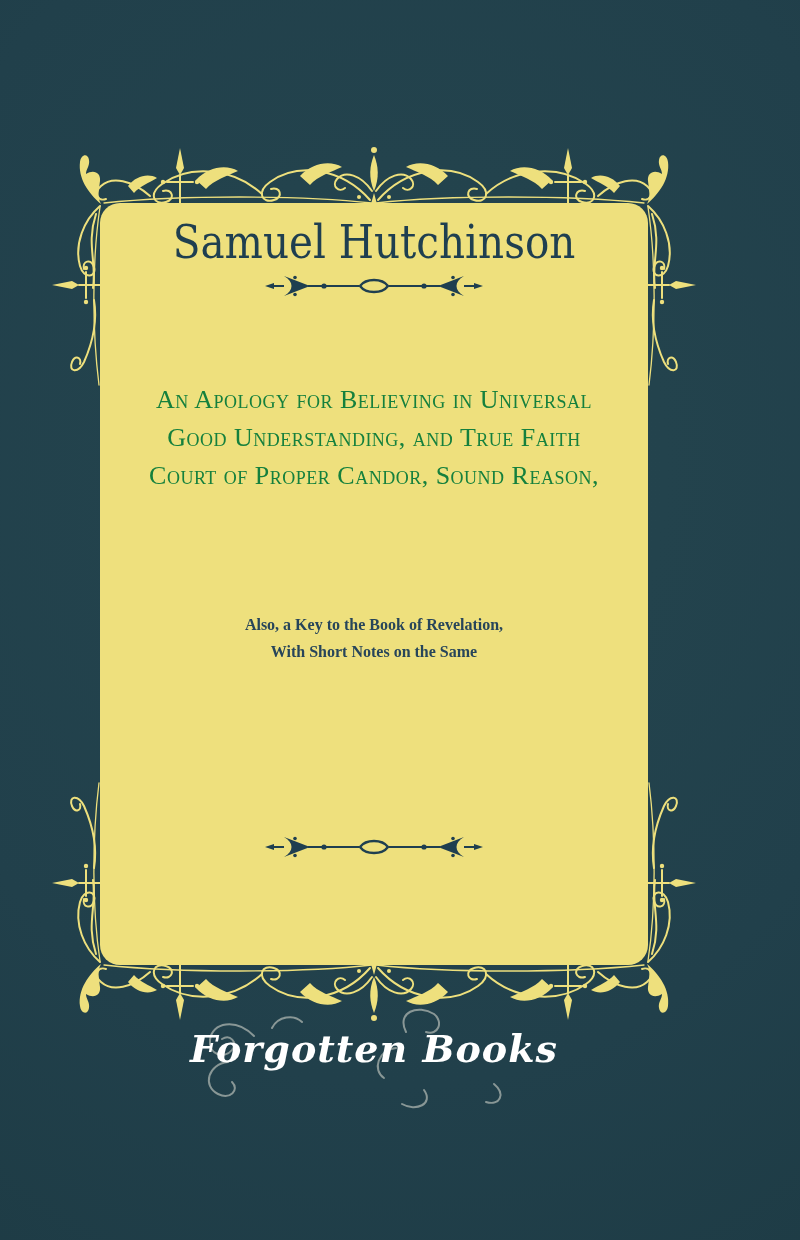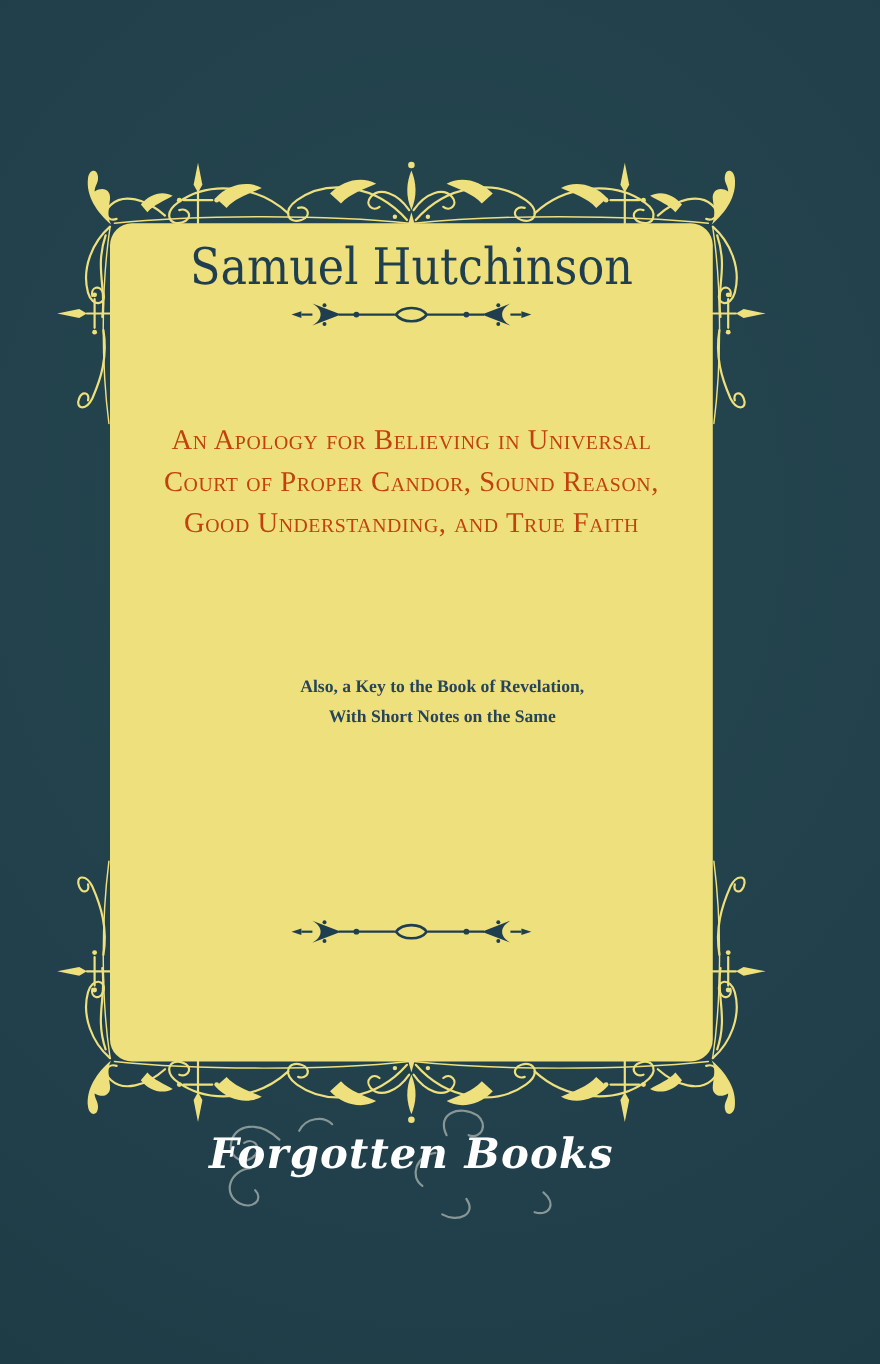--- a/index.html
+++ b/index.html
@@ -16,26 +16,26 @@
   .border-svg{position:absolute;left:0;top:0;z-index:3;pointer-events:none;}
   .author{
     position:absolute;top:2px;left:0;width:100%;height:74px;
     display:flex;align-items:center;justify-content:center;
     font-family:"DejaVu Serif", serif;font-size:46px;color:#1f3f50;
     transform:scaleX(.88);white-space:nowrap;
   }
   .title{
     position:absolute;top:178px;left:0;width:100%;text-align:center;
     font-variant:small-caps;font-size:26px;line-height:38px;
-    letter-spacing:.5px;color:#c2410c;z-index:2;
+    letter-spacing:.5px;color:#15803d;z-index:2;
   }
   .title span{display:block;}
   .subtitle{
     position:absolute;top:408px;left:0;width:100%;text-align:center;
-    font-weight:bold;font-size:16px;line-height:27px;color:#27455a;z-index:2;padding-left:28px;
+    font-weight:bold;font-size:16px;line-height:27px;color:#27455a;z-index:2;
   }
   .subtitle span{display:block;}
   .logo{
     position:absolute;left:144px;top:1006px;width:460px;height:104px;z-index:2;
   }
   .logo-svg{position:absolute;left:0;top:0;}
   .logo-text{
     position:absolute;left:0;top:20px;width:100%;text-align:center;
     color:#ffffff;font-family:"DejaVu Serif", serif;font-weight:bold;
     font-size:38px;letter-spacing:1px;white-space:nowrap;font-style:italic;
@@ -44,22 +44,22 @@
 </head>
 <body>
 
 <div class="stage">
 
   <div class="cover">
     <div class="author">Samuel Hutchinson</div>
 
     <div class="title">
       <span>An Apology for Believing in Universal</span>
+      <span>Good Understanding, and True Faith</span>
       <span>Court of Proper Candor, Sound Reason,</span>
-      <span>Good Understanding, and True Faith</span>
     </div>
 
     <div class="subtitle">
       <span>Also, a Key to the Book of Revelation,</span>
       <span>With Short Notes on the Same</span>
     </div>
   </div>
 
   <svg class="border-svg" width="800" height="1240" viewBox="0 0 800 1240" xmlns="http://www.w3.org/2000/svg" xmlns:xlink="http://www.w3.org/1999/xlink">
     <defs>

